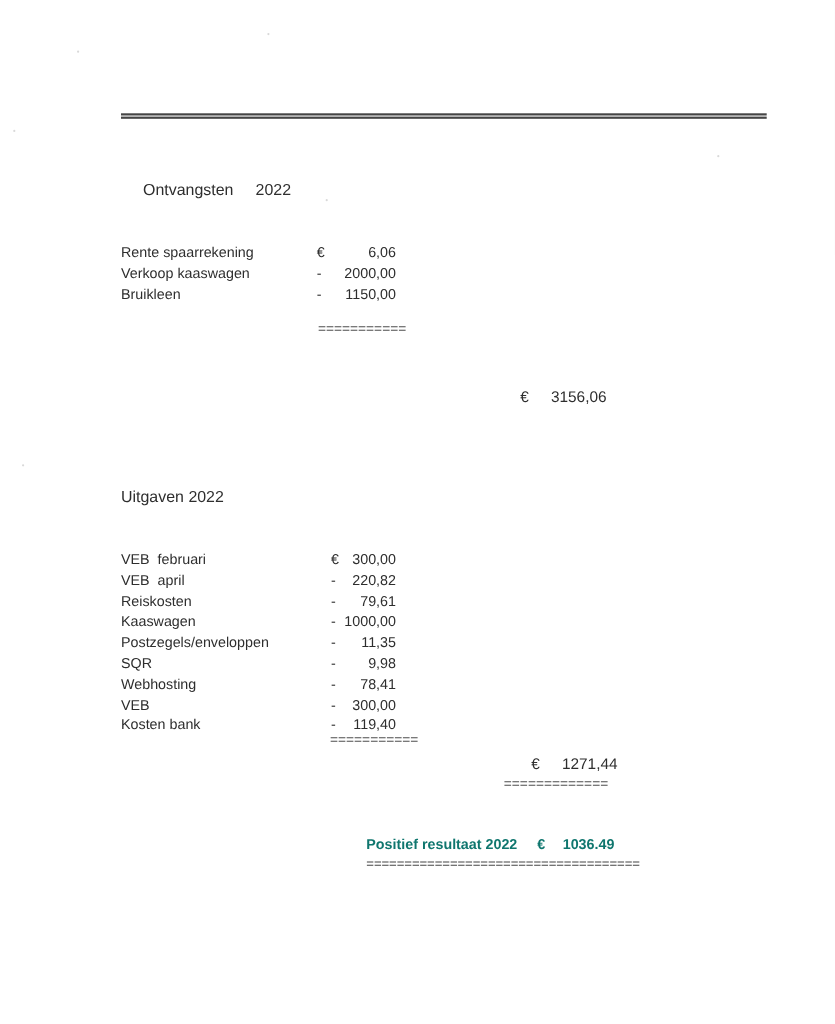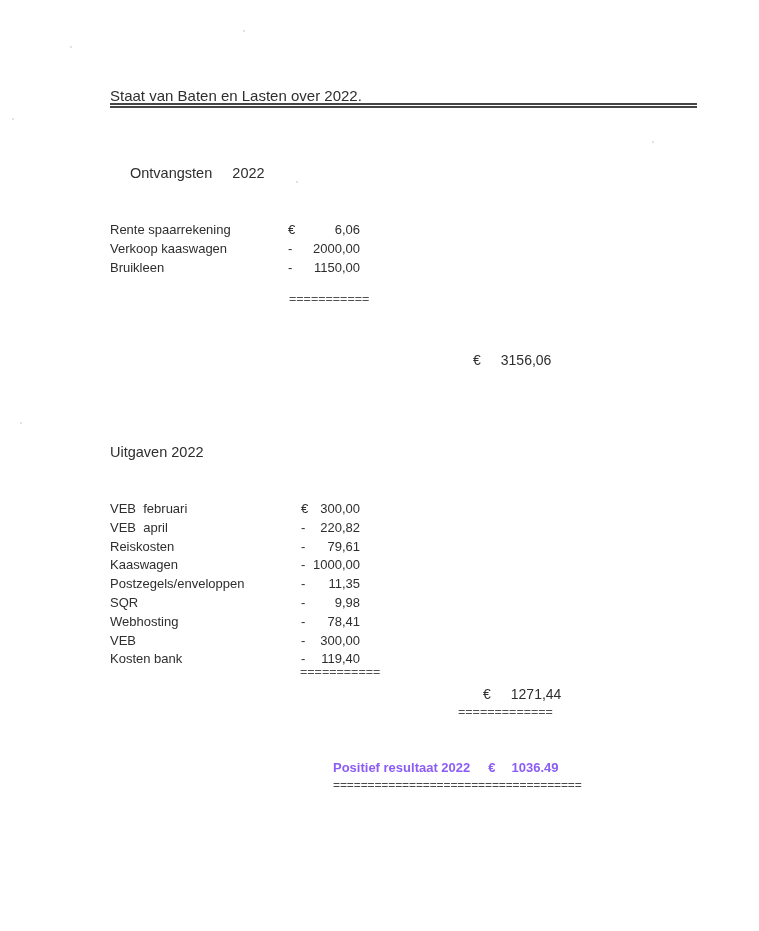--- a/index.html
+++ b/index.html
@@ -57,41 +57,40 @@
   
   .total-line { position: absolute; display: flex; font-size: 14px; line-height: 16px; }
   .total-receipts { left: 473px; top: 352px; }
   .total-expenses { left: 483px; top: 686px; }
   .total-line .total-amount { margin-left: 20px; white-space: pre; }
 
   
   .result-line {
     position: absolute; left: 333px; top: 759px;
     display: flex; align-items: baseline;
-    font-size: 13px; font-weight: bold; color: #8b5cf6; line-height: 17px;
+    font-size: 13px; font-weight: bold; color: #0f766e; line-height: 17px;
   }
   .result-line .result-symbol { margin-left: 18px; }
   .result-line .result-amount { margin-left: 16px; white-space: pre; }
 
   
   .speck { position: absolute; width: 2px; height: 2px; border-radius: 50%; background: #d9d9d9; }
 </style>
 </head>
 <body>
 
 <div class="paper">
 
   <div class="speck" style="left:70px; top:46px;"></div>
   <div class="speck" style="left:243px; top:30px;"></div>
   <div class="speck" style="left:12px; top:118px;"></div>
   <div class="speck" style="left:296px; top:181px;"></div>
   <div class="speck" style="left:20px; top:422px;"></div>
   <div class="speck" style="left:652px; top:141px;"></div>
 
-  <div class="doc-title">Staat van Baten en Lasten over 2022.</div>
   <div class="title-rule"></div>
 
   <div class="section-heading heading-receipts">Ontvangsten     2022</div>
 
   <div class="ledger ledger-receipts">
     <div class="ledger-row">
       <span class="row-label">Rente spaarrekening</span>
       <span class="row-symbol">€</span>
       <span class="row-amount">6,06</span>
     </div>

